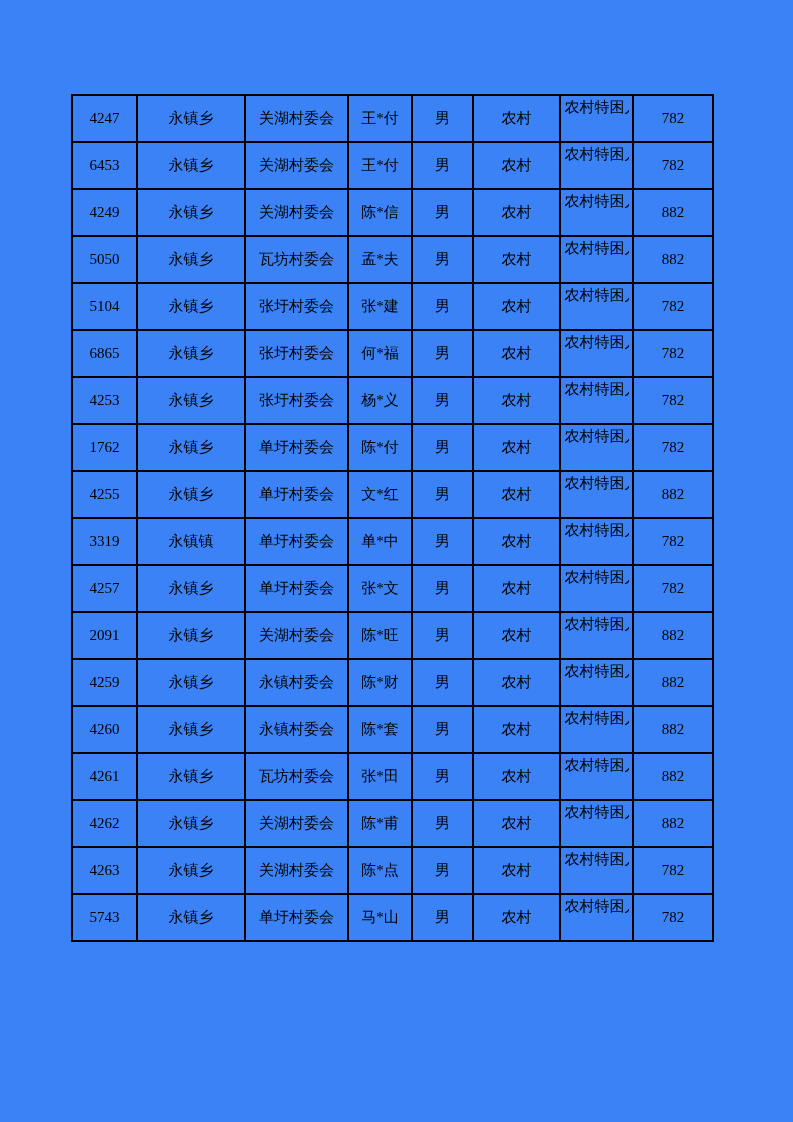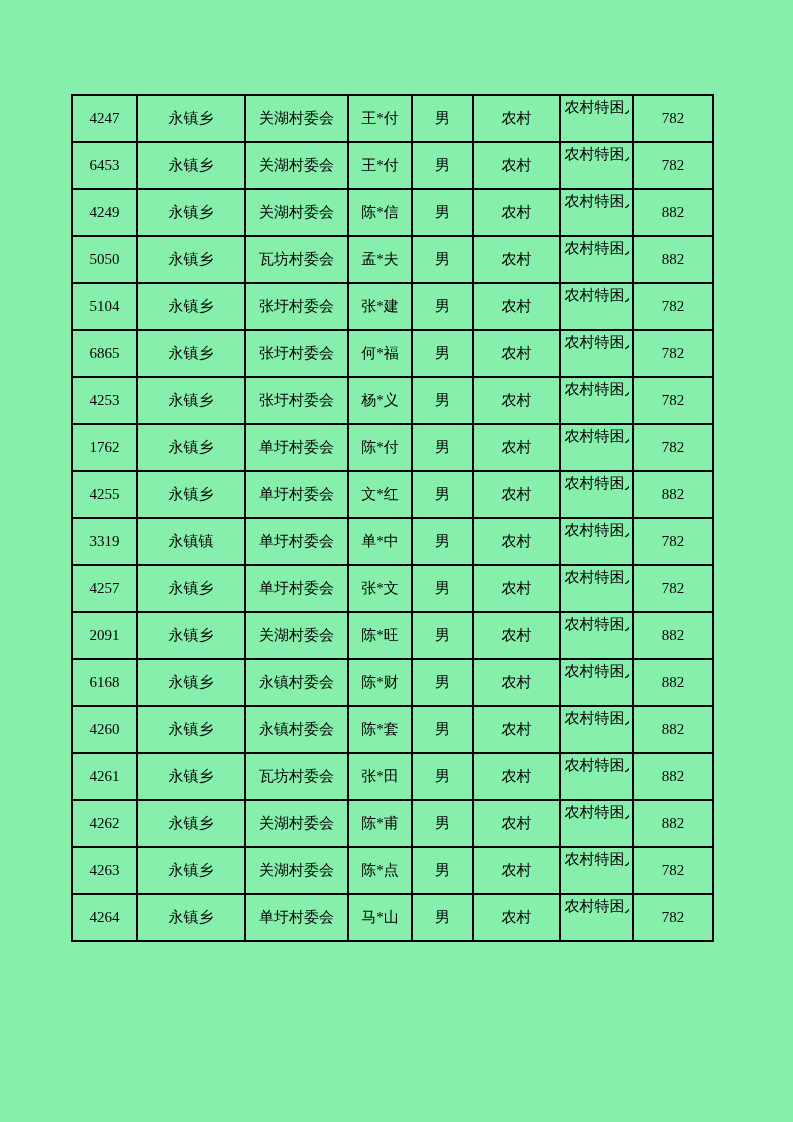--- a/index.html
+++ b/index.html
@@ -12,21 +12,21 @@
     background: #ffffff;
     color: #000000;
     font-family: "Liberation Serif", "DejaVu Serif", serif;
     position: relative;
     overflow: hidden;
   }
   .page {
     position: relative;
     width: 793px;
     height: 1122px;
-    background: #86efac;
+    background: #3b82f6;
   }
   table.grid {
     position: absolute;
     left: 71px;
     top: 94px;
     border-collapse: collapse;
     table-layout: fixed;
     width: 641px;
   }
   table.grid td {
@@ -217,21 +217,21 @@
           <td>关湖村委会</td>
           <td>陈*旺</td>
           <td>男</td>
           <td>农村</td>
           <td class="support">
             <div class="support-wrap">农村特困人员集中供养</div>
           </td>
           <td>882</td>
         </tr>
         <tr>
-          <td>6168</td>
+          <td>4259</td>
           <td>永镇乡</td>
           <td>永镇村委会</td>
           <td>陈*财</td>
           <td>男</td>
           <td>农村</td>
           <td class="support">
             <div class="support-wrap">农村特困人员集中供养</div>
           </td>
           <td>882</td>
         </tr>
@@ -277,21 +277,21 @@
           <td>关湖村委会</td>
           <td>陈*点</td>
           <td>男</td>
           <td>农村</td>
           <td class="support">
             <div class="support-wrap">农村特困人员分散供养</div>
           </td>
           <td>782</td>
         </tr>
         <tr>
-          <td>4264</td>
+          <td>5743</td>
           <td>永镇乡</td>
           <td>单圩村委会</td>
           <td>马*山</td>
           <td>男</td>
           <td>农村</td>
           <td class="support">
             <div class="support-wrap">农村特困人员分散供养</div>
           </td>
           <td>782</td>
         </tr>

